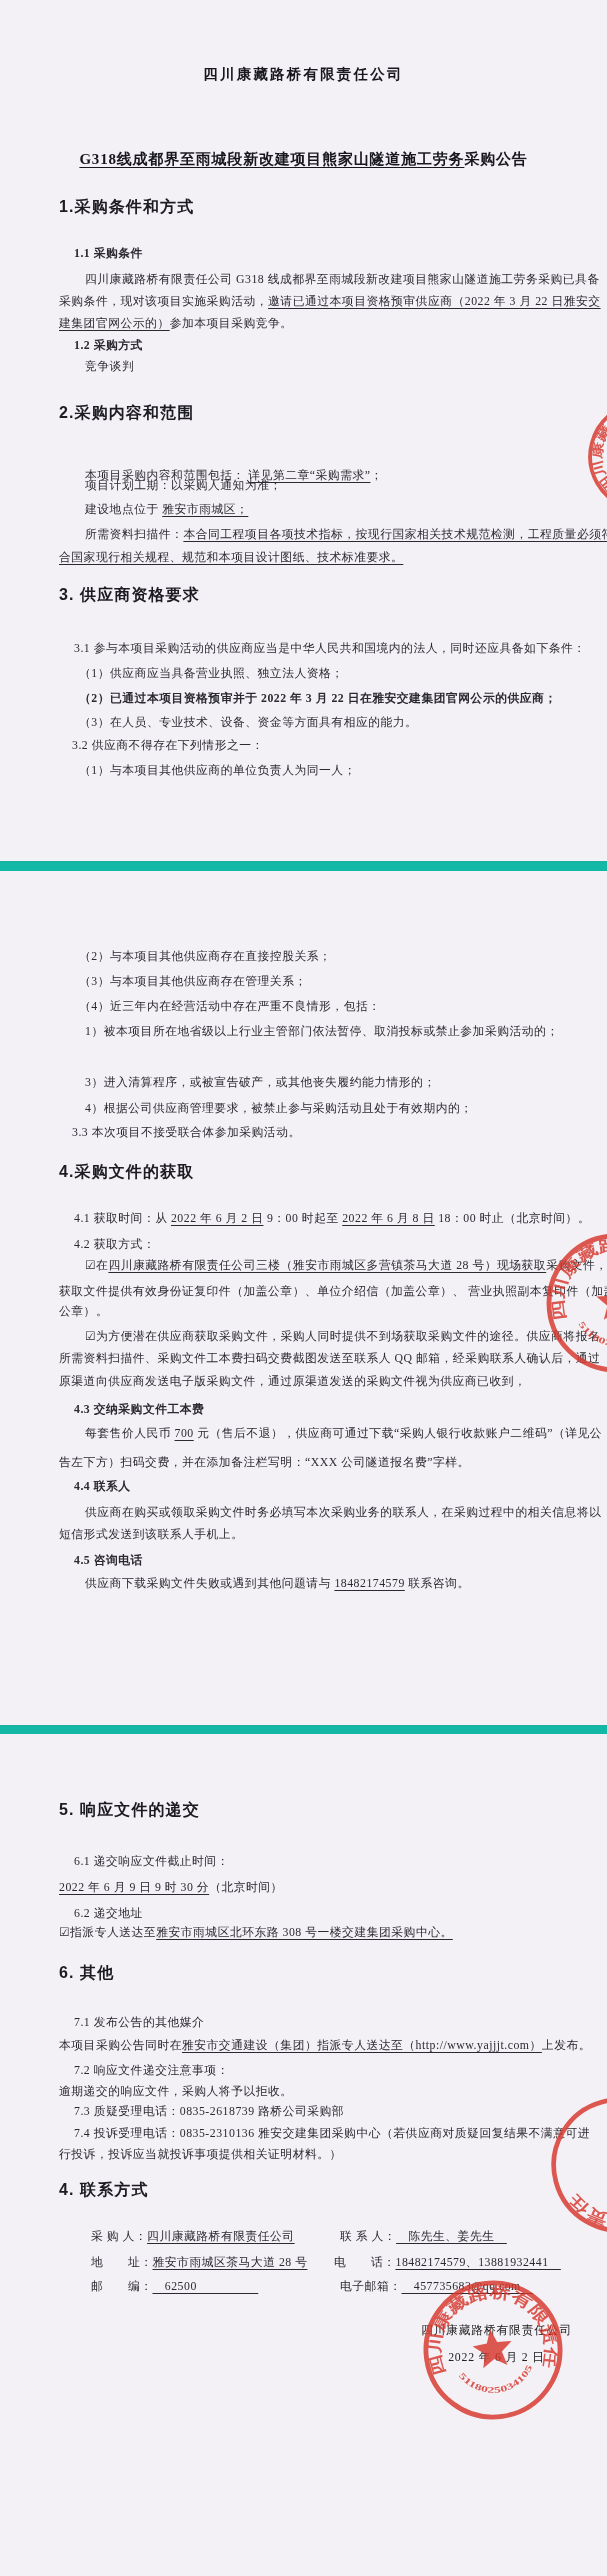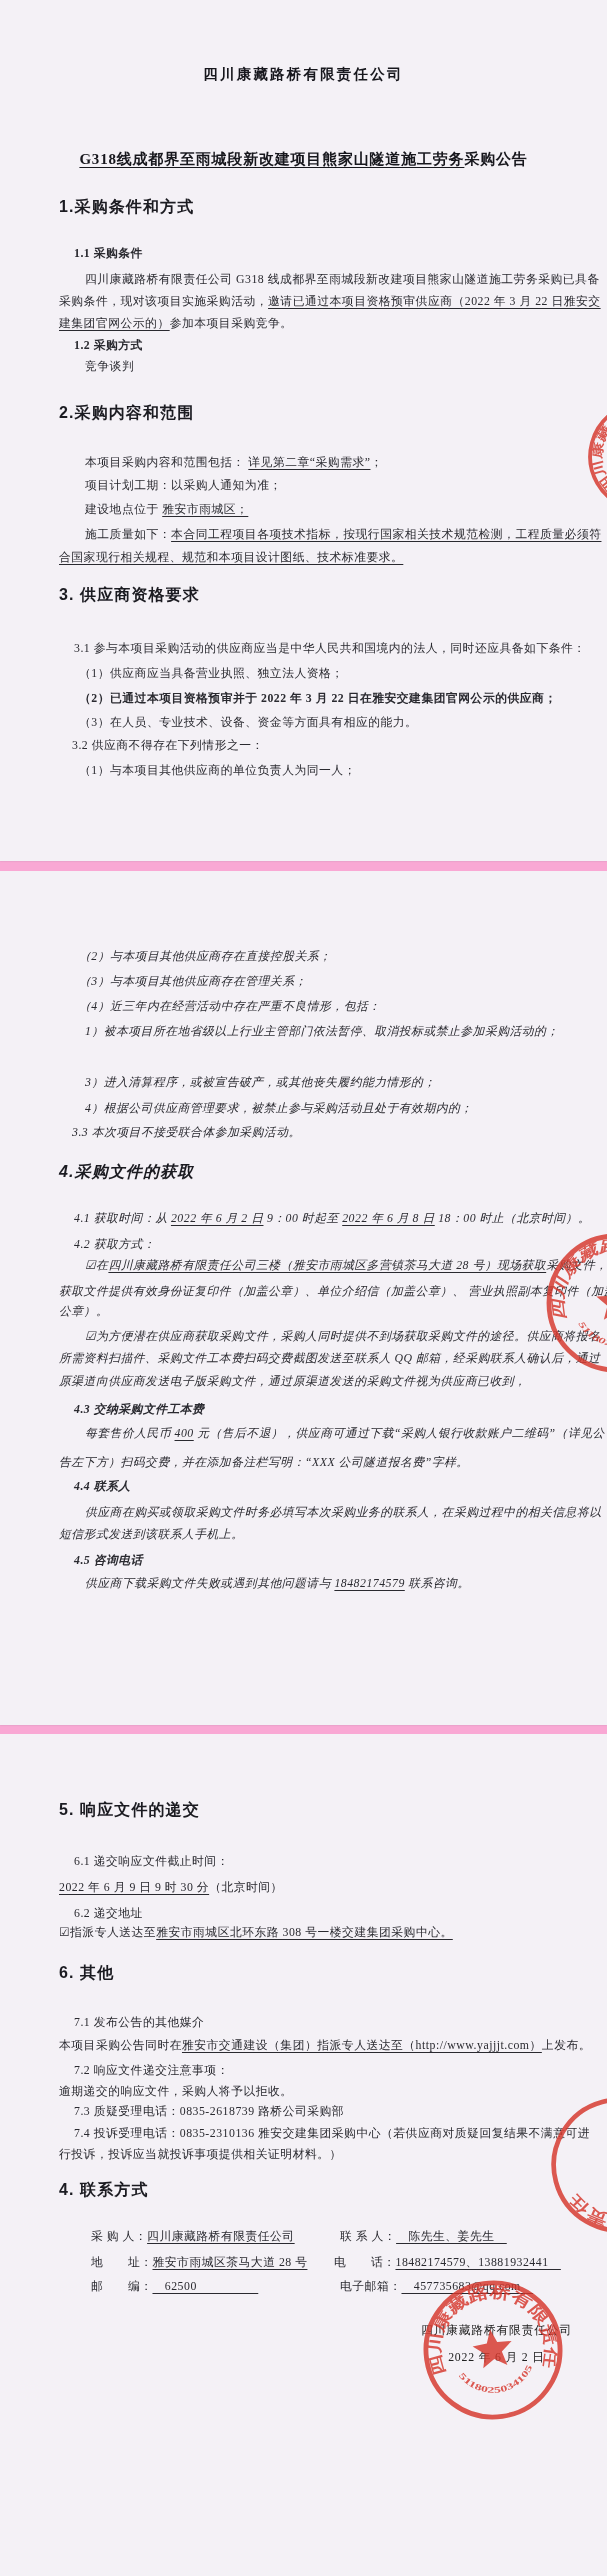--- a/index.html
+++ b/index.html
@@ -1,19 +1,19 @@
 <!DOCTYPE html>
 <html style="font-size:12px"><head>
 <meta charset="utf-8">
 <style>
   html,body{margin:0;padding:0;background:#fdfdfe;}
-  .doc{position:relative;width:607px;height:2576px;overflow:hidden;background:#f9a8d4;}
+  .doc{position:relative;width:607px;height:2576px;overflow:hidden;background:#14b8a6;}
   .page{position:absolute;left:0;width:607px;background:#f4f1f6;overflow:hidden;box-shadow:0 0.8px 1.5px rgba(120,110,130,.25);}
   .pg1{top:0;height:861px;}
-  .pg2{top:871px;height:854px;font-style:italic;}
+  .pg2{top:871px;height:854px;}
   .pg3{top:1734px;height:842px;}
   .ln{position:absolute;font-family:"Liberation Serif","DejaVu Serif",serif;font-size:11.8px;line-height:1.35;color:#2a2a30;letter-spacing:0.5px;white-space:pre;}
   .h{font-family:"Liberation Sans","DejaVu Sans",sans-serif;font-weight:bold;font-size:16px;letter-spacing:1.1px;color:#1b1b21;}
   .b{font-weight:bold;}
   .c{left:0;width:100%;text-align:center;}
   .t1{font-size:14.4px;font-weight:bold;letter-spacing:2.3px;color:#17171d;}
   .t2{font-size:15px;font-weight:bold;letter-spacing:0.8px;color:#17171d;}
   .u{text-decoration:underline;text-decoration-thickness:0.8px;text-underline-offset:3px;}
   .stamp{position:absolute;opacity:.82;}
   .stamp svg text{font-family:"Liberation Serif","DejaVu Serif",serif;font-weight:bold;}
@@ -30,24 +30,24 @@
 
     <div class="ln h" style="top:196px;left:59px">1.采购条件和方式</div>
     <div class="ln b" style="top:246px;left:74px">1.1 采购条件</div>
     <div class="ln" style="top:272px;left:85px">四川康藏路桥有限责任公司 G318 线成都界至雨城段新改建项目熊家山隧道施工劳务采购已具备</div>
     <div class="ln" style="top:294px;left:59px"><span>采购条件，现对该项目实施采购活动，</span><span class="u">邀请已通过本项目资格预审供应商（2022 年 3 月 22 日雅安交</span></div>
     <div class="ln" style="top:316px;left:59px"><span class="u">建集团官网公示的）</span><span>参加本项目采购竞争。</span></div>
     <div class="ln b" style="top:338px;left:74px">1.2 采购方式</div>
     <div class="ln" style="top:359px;left:85px">竞争谈判</div>
 
     <div class="ln h" style="top:402px;left:59px">2.采购内容和范围</div>
-    <div class="ln" style="top:455px;left:85px"><span>本项目采购内容和范围包括： </span><span class="u">详见第二章“采购需求”</span><span>；</span></div>
+    <div class="ln" style="top:468px;left:85px"><span>本项目采购内容和范围包括： </span><span class="u">详见第二章“采购需求”</span><span>；</span></div>
     <div class="ln" style="top:478px;left:85px">项目计划工期：以采购人通知为准；</div>
     <div class="ln" style="top:502px;left:85px"><span>建设地点位于 </span><span class="u">雅安市雨城区；</span></div>
-    <div class="ln" style="top:527px;left:85px"><span>施工质量如下：</span><span class="u">本合同工程项目各项技术指标，按现行国家相关技术规范检测，工程质量必须符</span></div>
+    <div class="ln" style="top:527px;left:85px"><span>所需资料扫描件：</span><span class="u">本合同工程项目各项技术指标，按现行国家相关技术规范检测，工程质量必须符</span></div>
     <div class="ln" style="top:550px;left:59px"><span class="u">合国家现行相关规程、规范和本项目设计图纸、技术标准要求。</span></div>
 
     <div class="ln h" style="top:584px;left:59px">3. 供应商资格要求</div>
     <div class="ln" style="top:641px;left:74px">3.1 参与本项目采购活动的供应商应当是中华人民共和国境内的法人，同时还应具备如下条件：</div>
     <div class="ln" style="top:666px;left:79px">（1）供应商应当具备营业执照、独立法人资格；</div>
     <div class="ln b" style="top:691px;left:79px">（2）已通过本项目资格预审并于 2022 年 3 月 22 日在雅安交建集团官网公示的供应商；</div>
     <div class="ln" style="top:715px;left:79px">（3）在人员、专业技术、设备、资金等方面具有相应的能力。</div>
     <div class="ln" style="top:738px;left:72px">3.2 供应商不得存在下列情形之一：</div>
     <div class="ln" style="top:763px;left:79px">（1）与本项目其他供应商的单位负责人为同一人；</div>
 
@@ -72,21 +72,21 @@
     <div class="ln h" style="top:290px;left:59px">4.采购文件的获取</div>
     <div class="ln" style="top:340px;left:74px"><span>4.1 获取时间：从 </span><span class="u">2022 年 6 月 2 日</span><span> 9：00 时起至 </span><span class="u">2022 年 6 月 8 日</span><span> 18：00 时止（北京时间）。</span></div>
     <div class="ln" style="top:366px;left:74px">4.2 获取方式：</div>
     <div class="ln" style="top:387px;left:85px"><span>☑在</span><span class="u">四川康藏路桥有限责任公司三楼（雅安市雨城区多营镇茶马大道 28 号）现场获取</span><span>采购文件，</span></div>
     <div class="ln" style="top:413px;left:59px">获取文件提供有效身份证复印件（加盖公章）、单位介绍信（加盖公章）、 营业执照副本复印件（加盖</div>
     <div class="ln" style="top:433px;left:59px">公章）。</div>
     <div class="ln" style="top:480px;left:59px">所需资料扫描件、采购文件工本费扫码交费截图发送至联系人 QQ 邮箱，经采购联系人确认后，通过</div>
     <div class="ln" style="top:458px;left:85px">☑为方便潜在供应商获取采购文件，采购人同时提供不到场获取采购文件的途径。供应商将报名</div>
     <div class="ln" style="top:503px;left:59px">原渠道向供应商发送电子版采购文件，通过原渠道发送的采购文件视为供应商已收到，</div>
     <div class="ln b" style="top:531px;left:74px">4.3 交纳采购文件工本费</div>
-    <div class="ln" style="top:555px;left:85px"><span>每套售价人民币 </span><span class="u">400</span><span> 元（售后不退），供应商可通过下载“采购人银行收款账户二维码”（详见公</span></div>
+    <div class="ln" style="top:555px;left:85px"><span>每套售价人民币 </span><span class="u">700</span><span> 元（售后不退），供应商可通过下载“采购人银行收款账户二维码”（详见公</span></div>
     <div class="ln" style="top:584px;left:59px">告左下方）扫码交费，并在添加备注栏写明：“XXX 公司隧道报名费”字样。</div>
     <div class="ln b" style="top:608px;left:74px">4.4 联系人</div>
     <div class="ln" style="top:634px;left:85px">供应商在购买或领取采购文件时务必填写本次采购业务的联系人，在采购过程中的相关信息将以</div>
     <div class="ln" style="top:656px;left:59px">短信形式发送到该联系人手机上。</div>
     <div class="ln b" style="top:682px;left:74px">4.5 咨询电话</div>
     <div class="ln" style="top:705px;left:85px"><span>供应商下载采购文件失败或遇到其他问题请与 </span><span class="u">18482174579</span><span> 联系咨询。</span></div>
 
     <div class="stamp" style="left:540px;top:356px;width:152px;height:152px">
       <svg width="152" height="152" viewBox="0 0 220 220">
         <circle cx="110" cy="110" r="97" fill="none" stroke="#d6362b" stroke-width="7"></circle>

